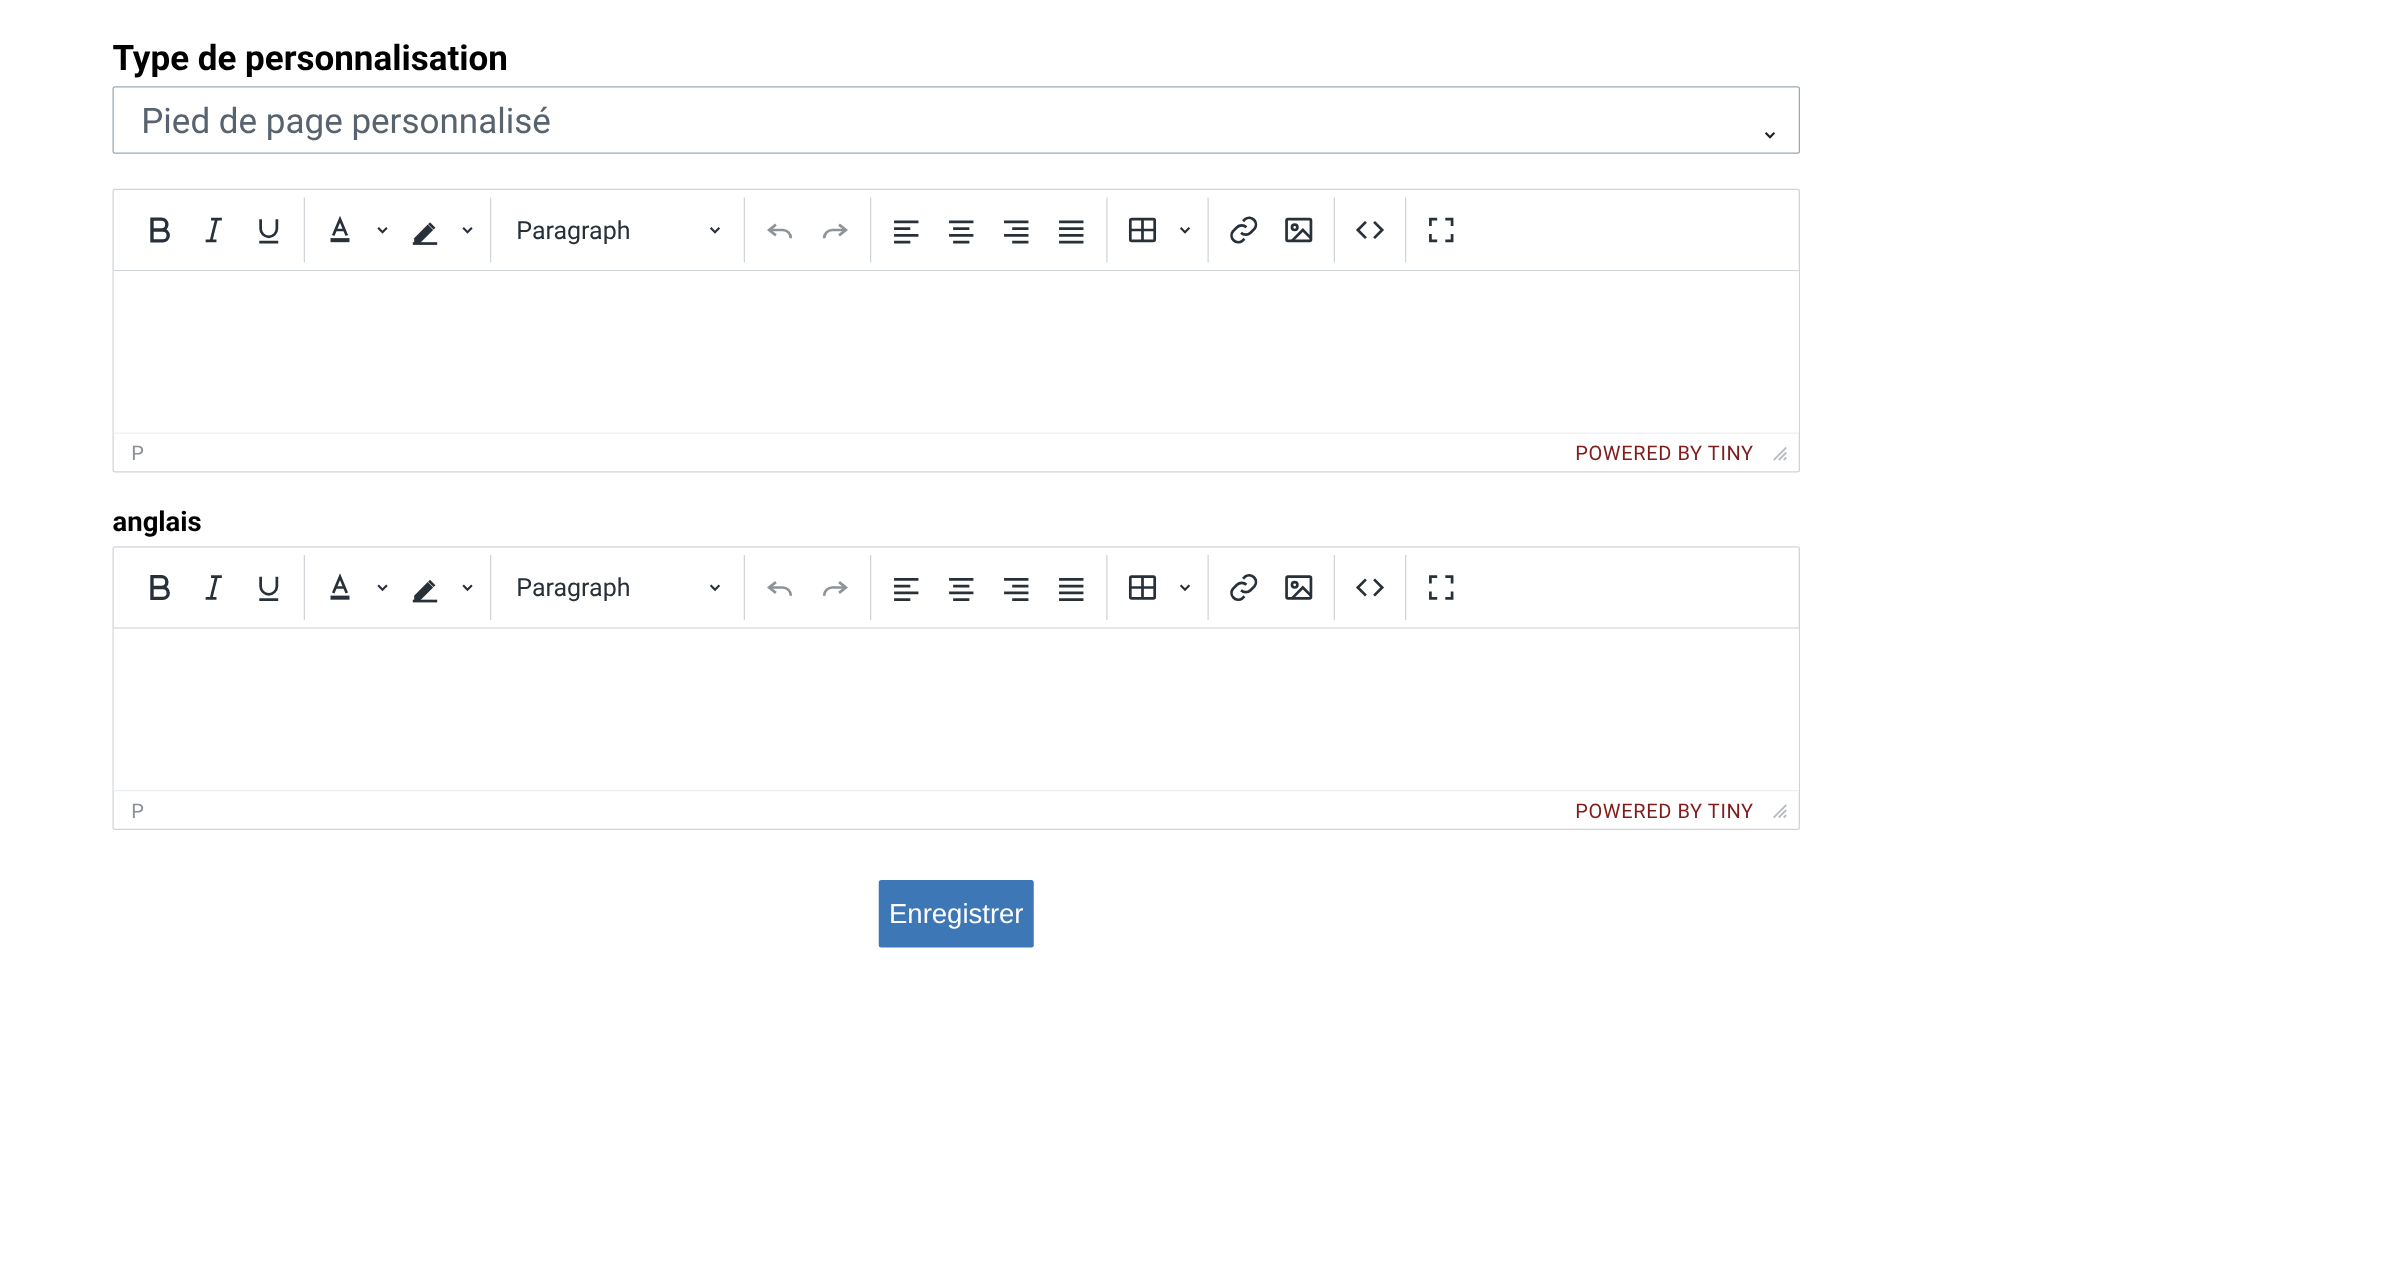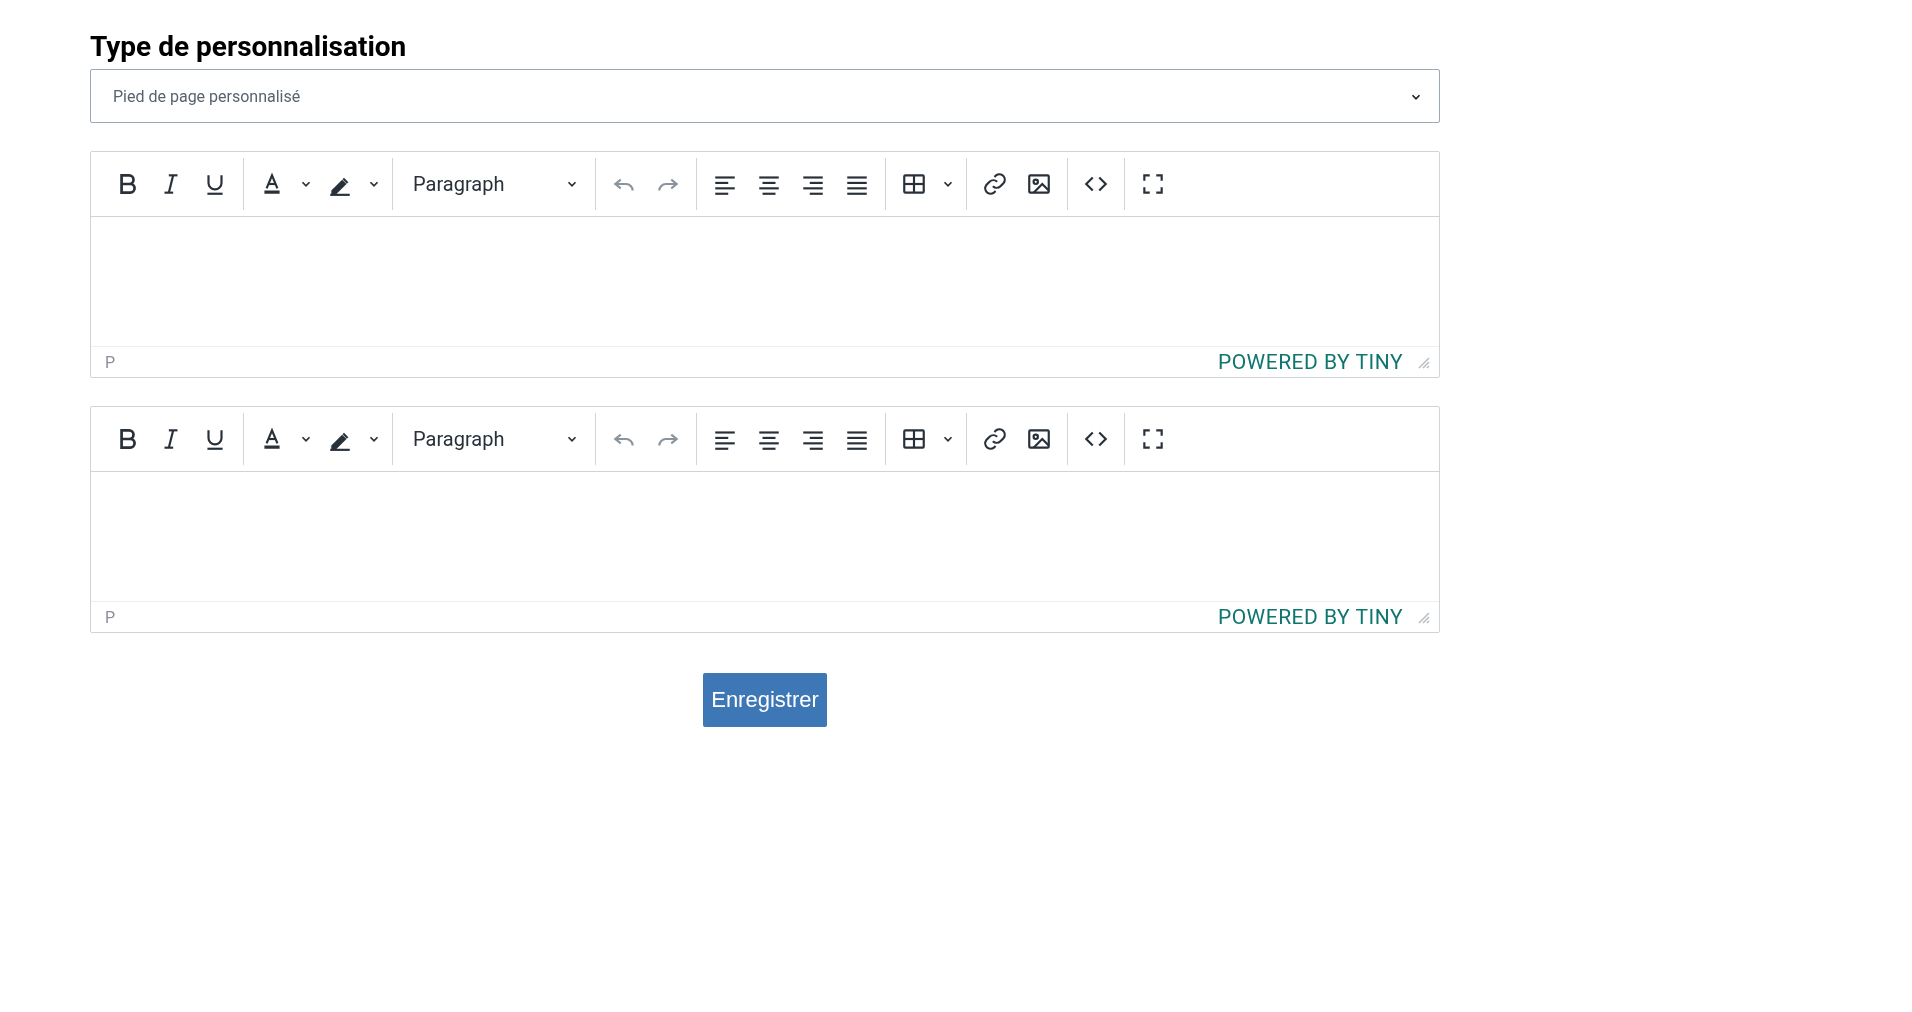--- a/index.html
+++ b/index.html
@@ -24,21 +24,21 @@
     position: relative;
     margin-bottom: 28px;
   }
   .select-box {
     width: 100%;
     height: 54px;
     border: 1px solid #9aa8b8;
     border-radius: 2px;
     background: #fff;
     padding: 0 44px 0 22px;
-    font-size: 16px;
+    font-size: 28px;
     color: #57636e;
     display: flex;
     align-items: center;
     cursor: pointer;
     position: relative;
   }
   .select-box .chev {
     position: absolute;
     right: 16px;
     top: 50%;
@@ -107,23 +107,23 @@
   .editor-status {
     display: flex;
     align-items: center;
     justify-content: space-between;
     height: 30px;
     padding: 0 8px 0 14px;
     font-size: 16px;
     color: #8a9097;
   }
   .editor-status .powered {
-    font-size: 21px;
+    font-size: 16px;
     letter-spacing: 0.5px;
-    color: #0f766e;
+    color: #7f1d1d;
     margin-left: 32px;
   }
   .editor-status .resize {
     width: 14px; height: 14px;
     margin-left: 8px;
     color: #b8bec4;
     cursor: nwse-resize;
   }
   .actions {
     display: flex;
@@ -371,20 +371,21 @@
           <span class="powered">POWERED BY TINY</span>
           <span class="resize"><svg viewBox="0 0 14 14">
                 <use href="#i-resize"></use>
               </svg></span>
         </span>
       </div>
     </div>
   </div>
 
   <div class="editor-section">
+    <div class="editor-label">anglais</div>
     <div class="editor-box">
       <div class="toolbar">
         <div class="tb-group">
           <span class="tb-btn">
               <svg viewBox="0 0 24 24">
                 <use href="#i-bold"></use>
               </svg>
             </span>
           <span class="tb-btn">
               <svg viewBox="0 0 24 24">

